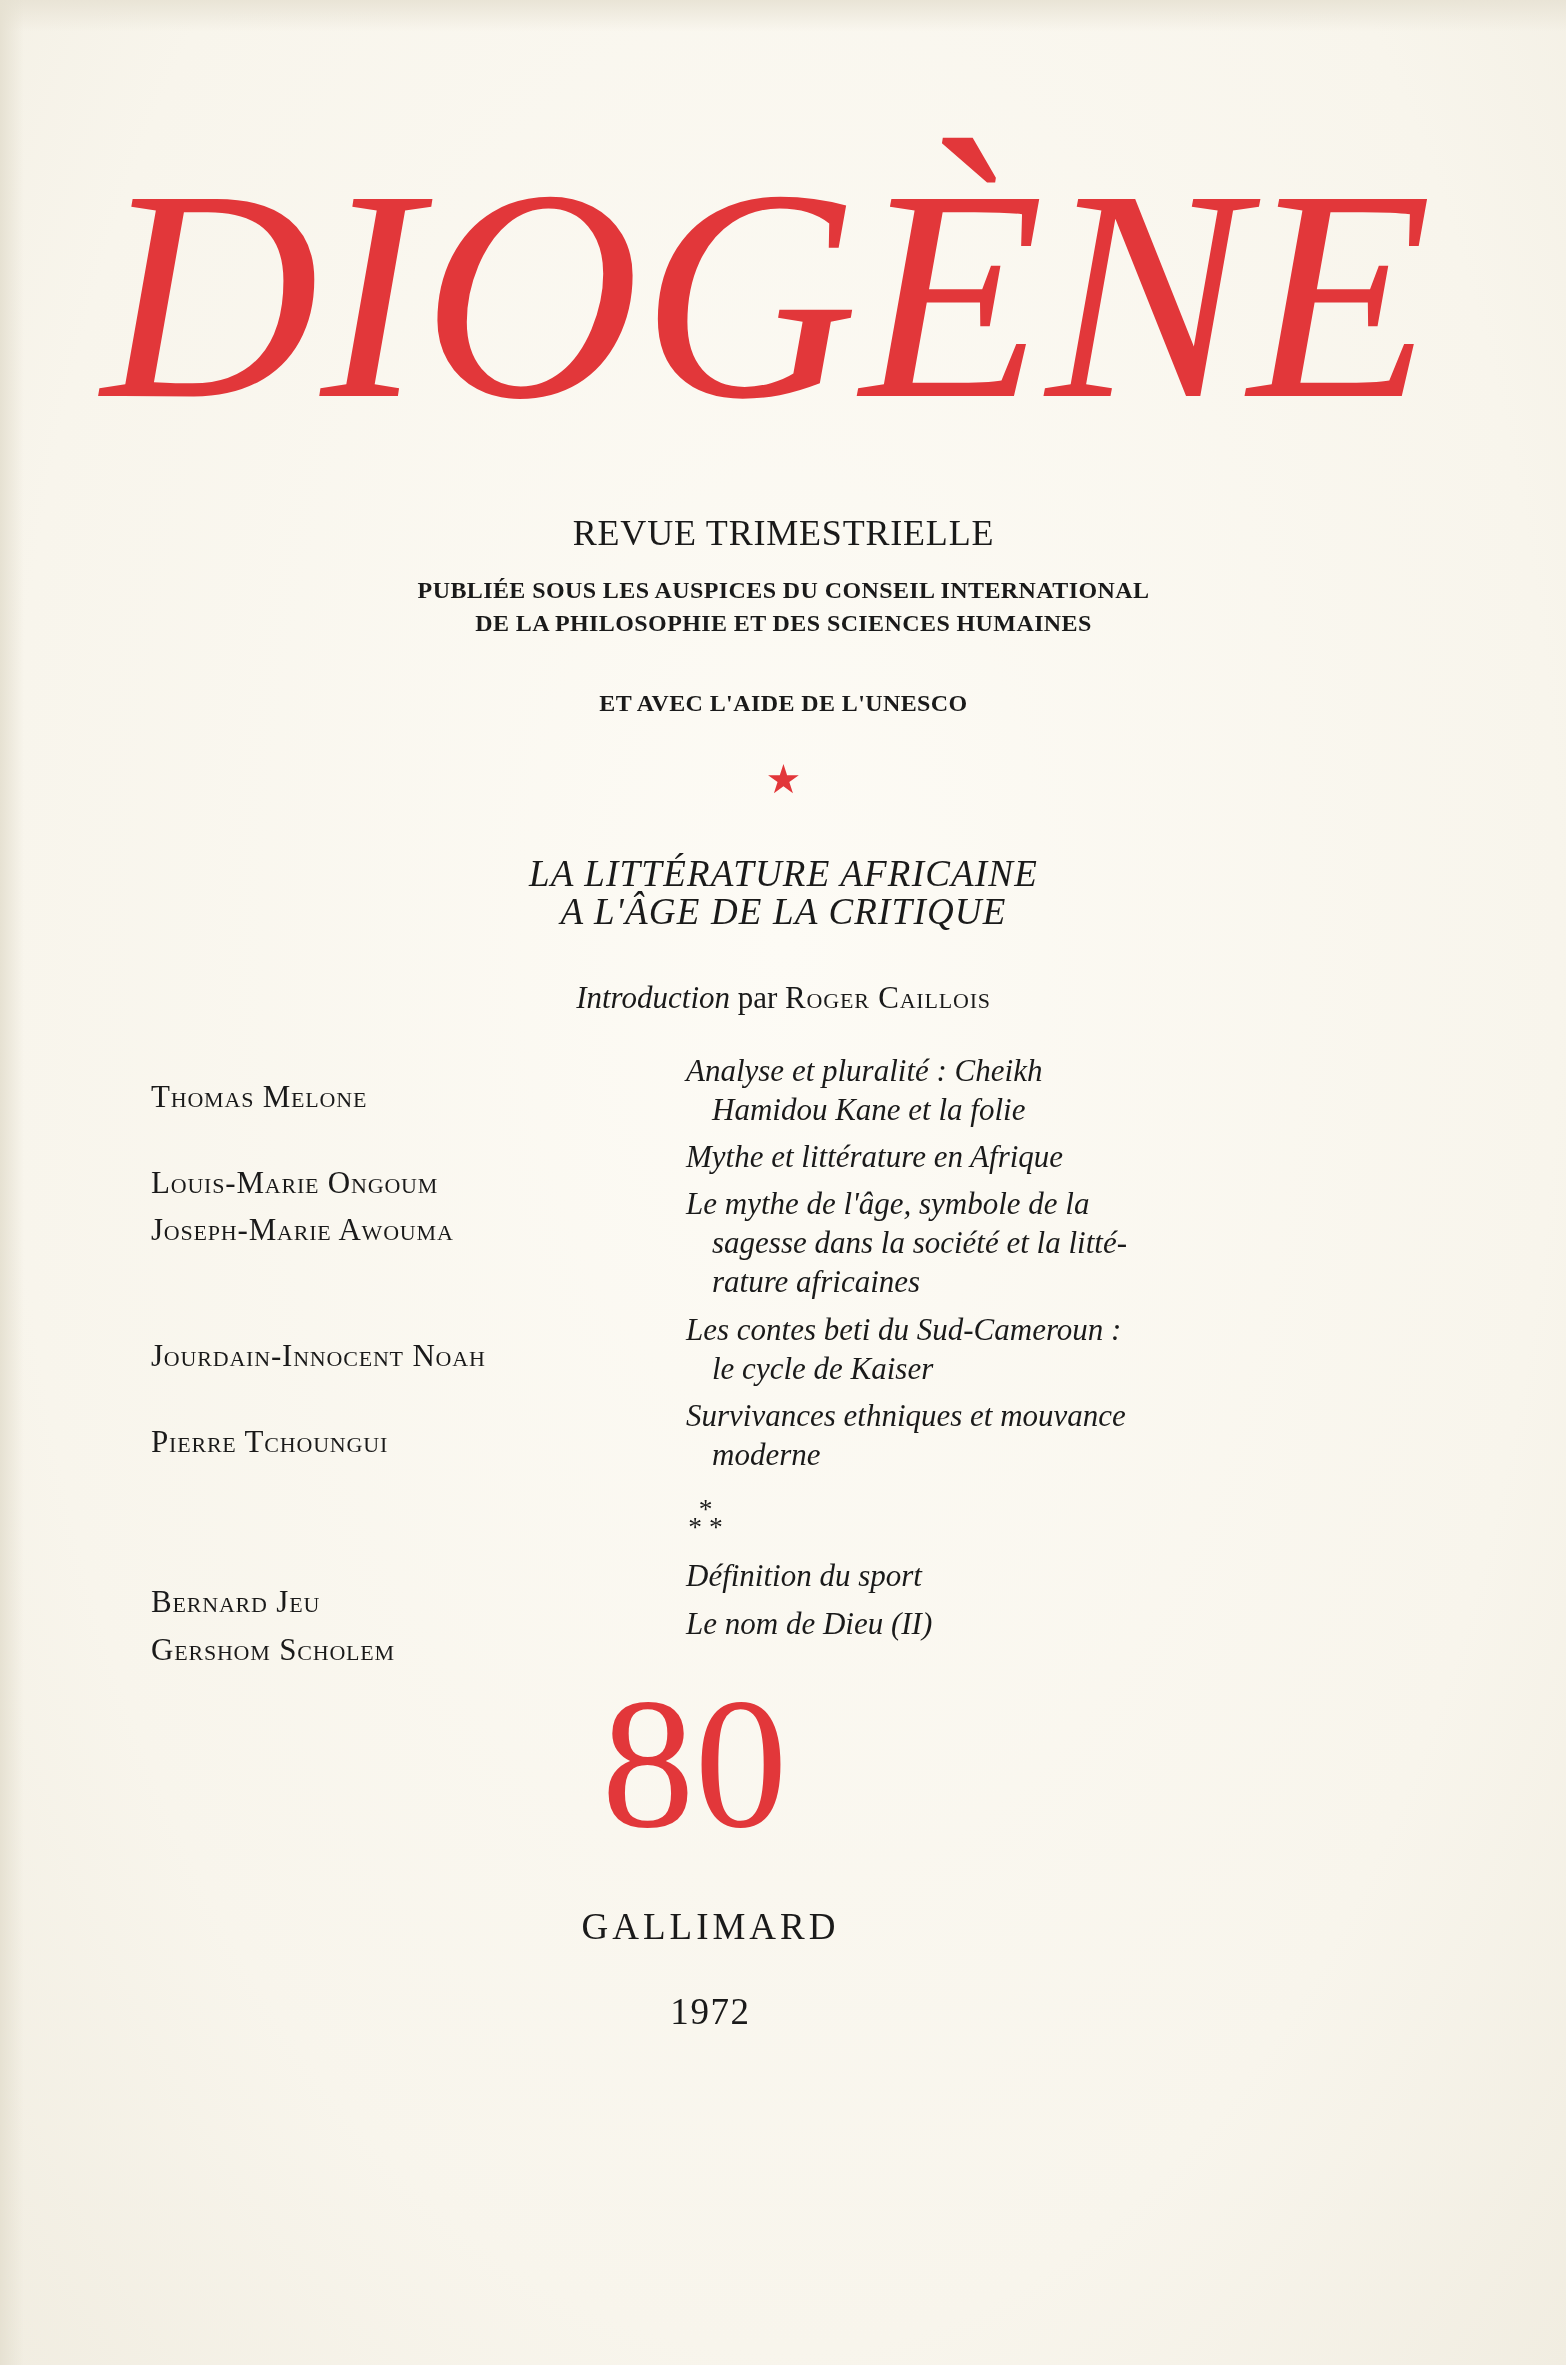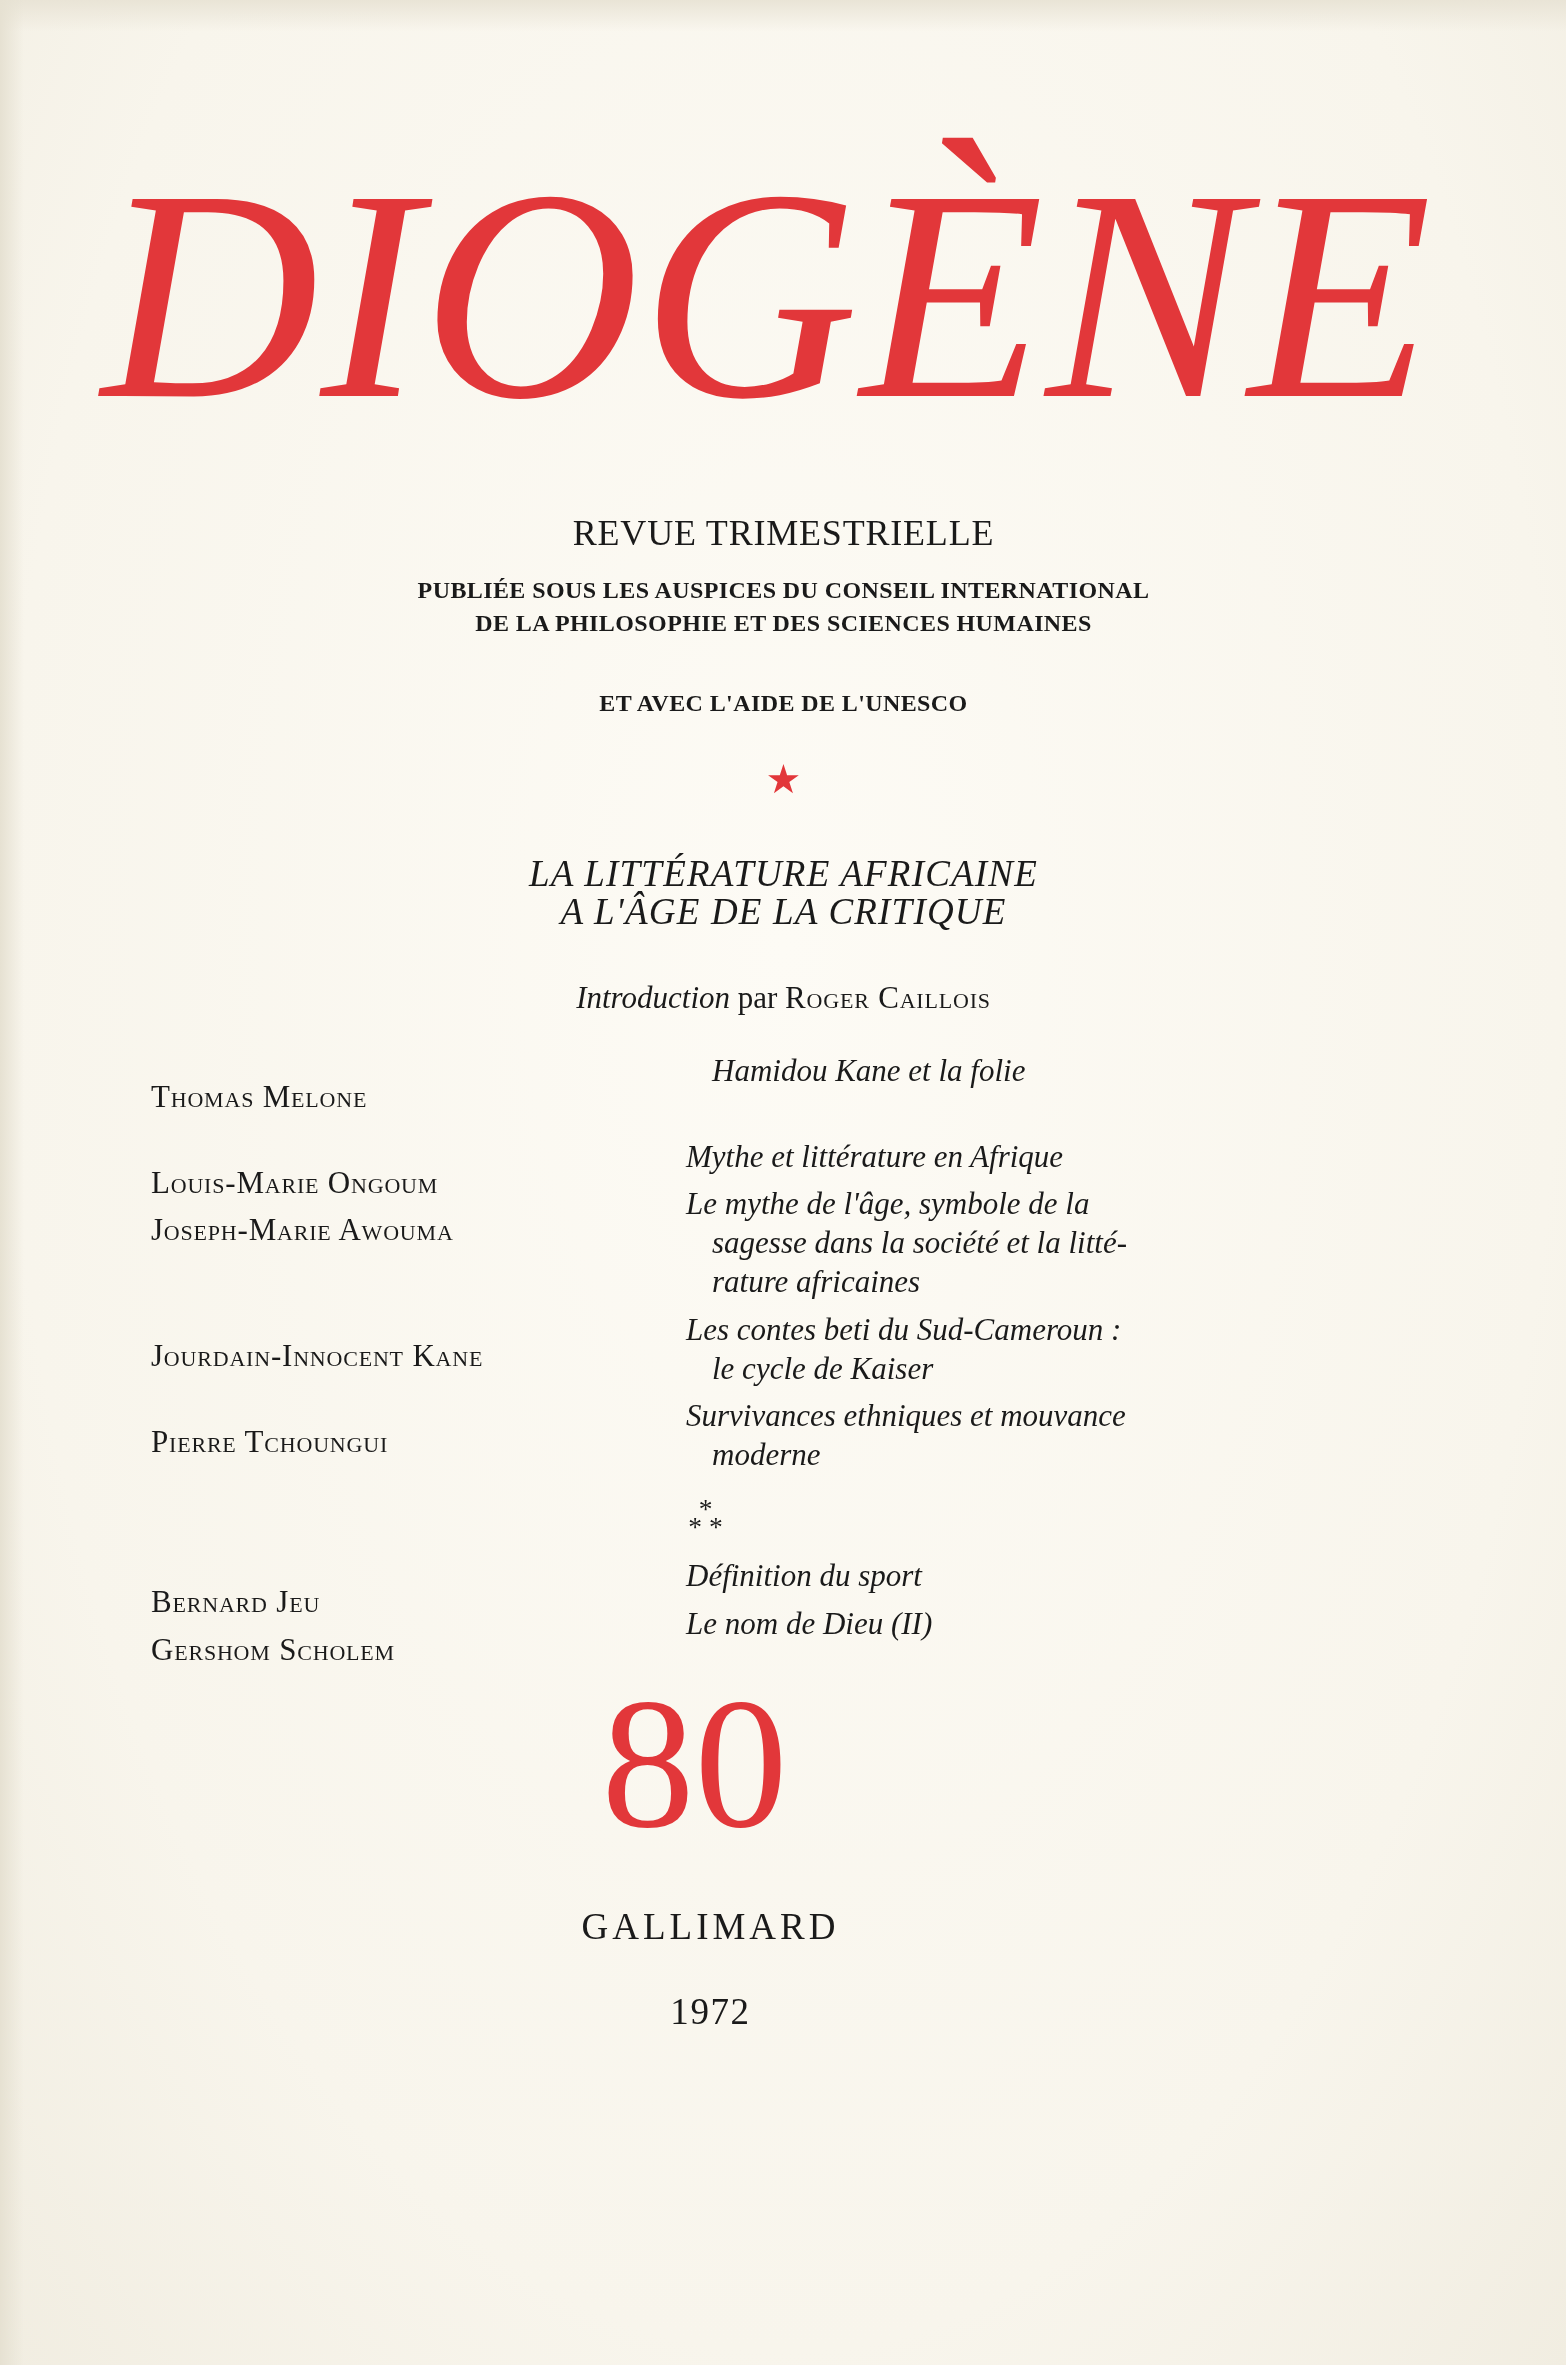--- a/index.html
+++ b/index.html
@@ -73,39 +73,40 @@
 <div class="center intro">
   <span class="it">Introduction</span>
   <span>par</span>
   <span class="sc">Roger Caillois</span>
 </div>
 
 <div class="toc">
   <div class="row" style="top:0px">
     <div class="author">Thomas Melone</div>
     <div class="title">
+      <span class="line">Analyse et pluralité : Cheikh</span>
       <span class="line indent">Hamidou Kane et la folie</span>
     </div>
   </div>
   <div class="row" style="top:86px">
     <div class="author">Louis-Marie Ongoum</div>
     <div class="title">
       <span class="line">Mythe et littérature en Afrique</span>
     </div>
   </div>
   <div class="row" style="top:133px">
     <div class="author">Joseph-Marie Awouma</div>
     <div class="title">
       <span class="line">Le mythe de l'âge, symbole de la</span>
       <span class="line indent">sagesse dans la société et la litté-</span>
       <span class="line indent">rature africaines</span>
     </div>
   </div>
   <div class="row" style="top:259px">
-    <div class="author">Jourdain-Innocent Kane</div>
+    <div class="author">Jourdain-Innocent Noah</div>
     <div class="title">
       <span class="line">Les contes beti du Sud-Cameroun :</span>
       <span class="line indent">le cycle de Kaiser</span>
     </div>
   </div>
   <div class="row" style="top:345px">
     <div class="author">Pierre Tchoungui</div>
     <div class="title">
       <span class="line">Survivances ethniques et mouvance</span>
       <span class="line indent">moderne</span>

